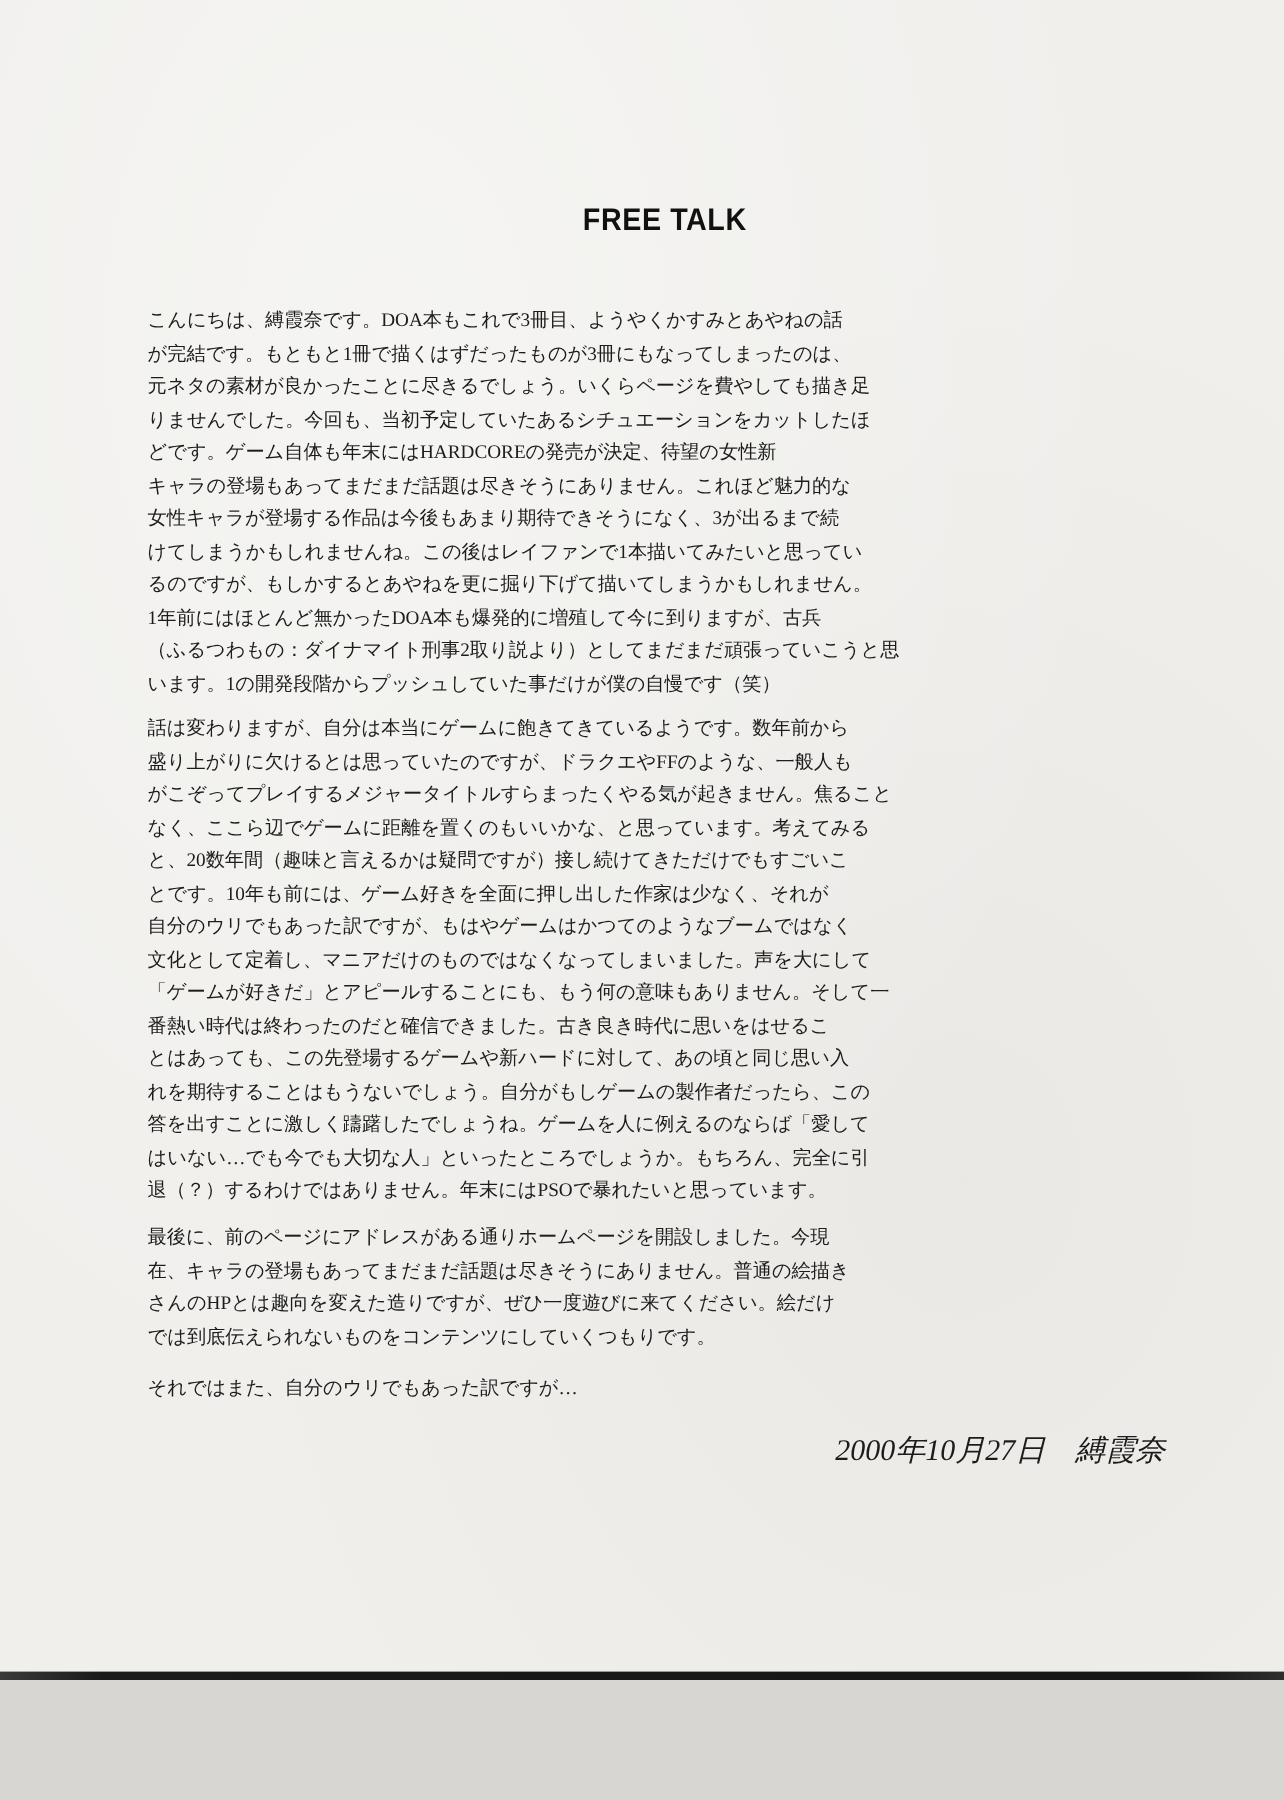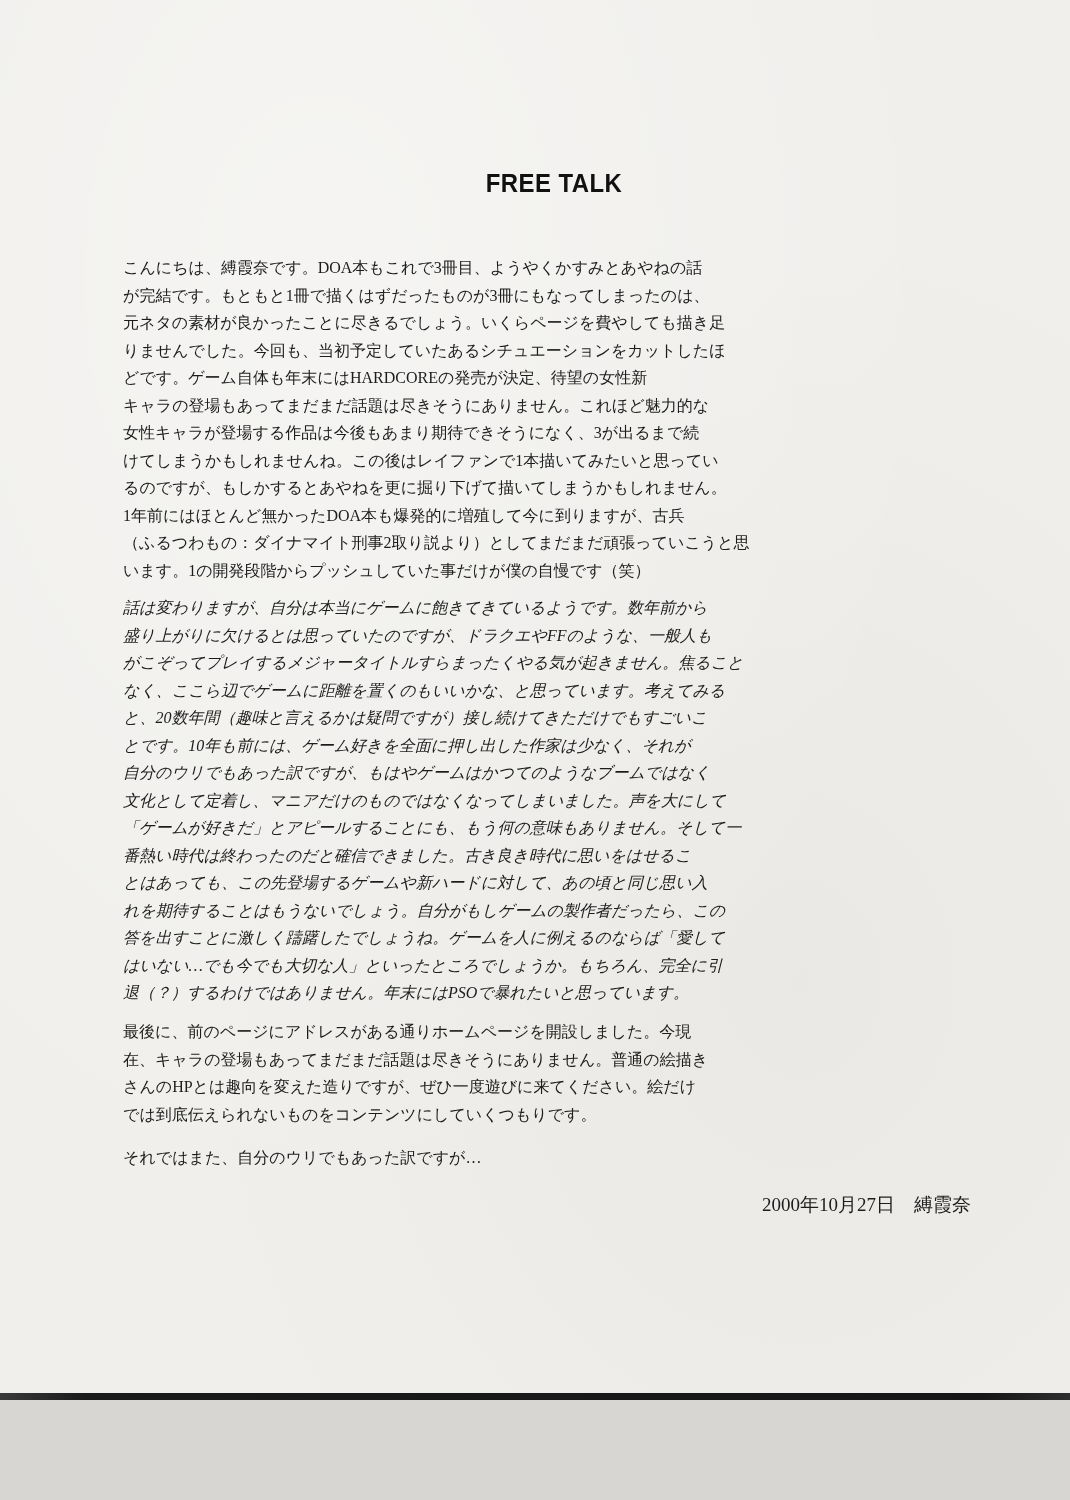--- a/index.html
+++ b/index.html
@@ -39,35 +39,36 @@
     width: 900px;
     margin: 0;
     font-size: 16px;
     line-height: 27.5px;
     white-space: pre;
     letter-spacing: 0px;
     color: #1c1c1c;
     text-align: left;
   }
   .para-1 { top: 254px; }
-  .para-2 { top: 594px; font-style: italic; }
+  .para-2 { top: 594px; }
   .para-3 { top: 1018px; }
   .para-4 { top: 1144px; }
   .signature-line {
     position: absolute;
     top: 1192px;
     left: 123px;
     width: 862px;
     padding-right: 14px;
     box-sizing: border-box;
     margin: 0;
-    font-size: 19px;
+    font-size: 25px;
     text-align: right;
     white-space: pre;
     color: #1c1c1c;
+    font-style: italic;
   }
   .page-number {
     position: absolute;
     top: 1396px;
     left: 0;
     width: 1080px;
     text-align: center;
     font-size: 22px;
     color: #2a2a2a;
     font-family: "Liberation Sans", "DejaVu Sans", sans-serif;

